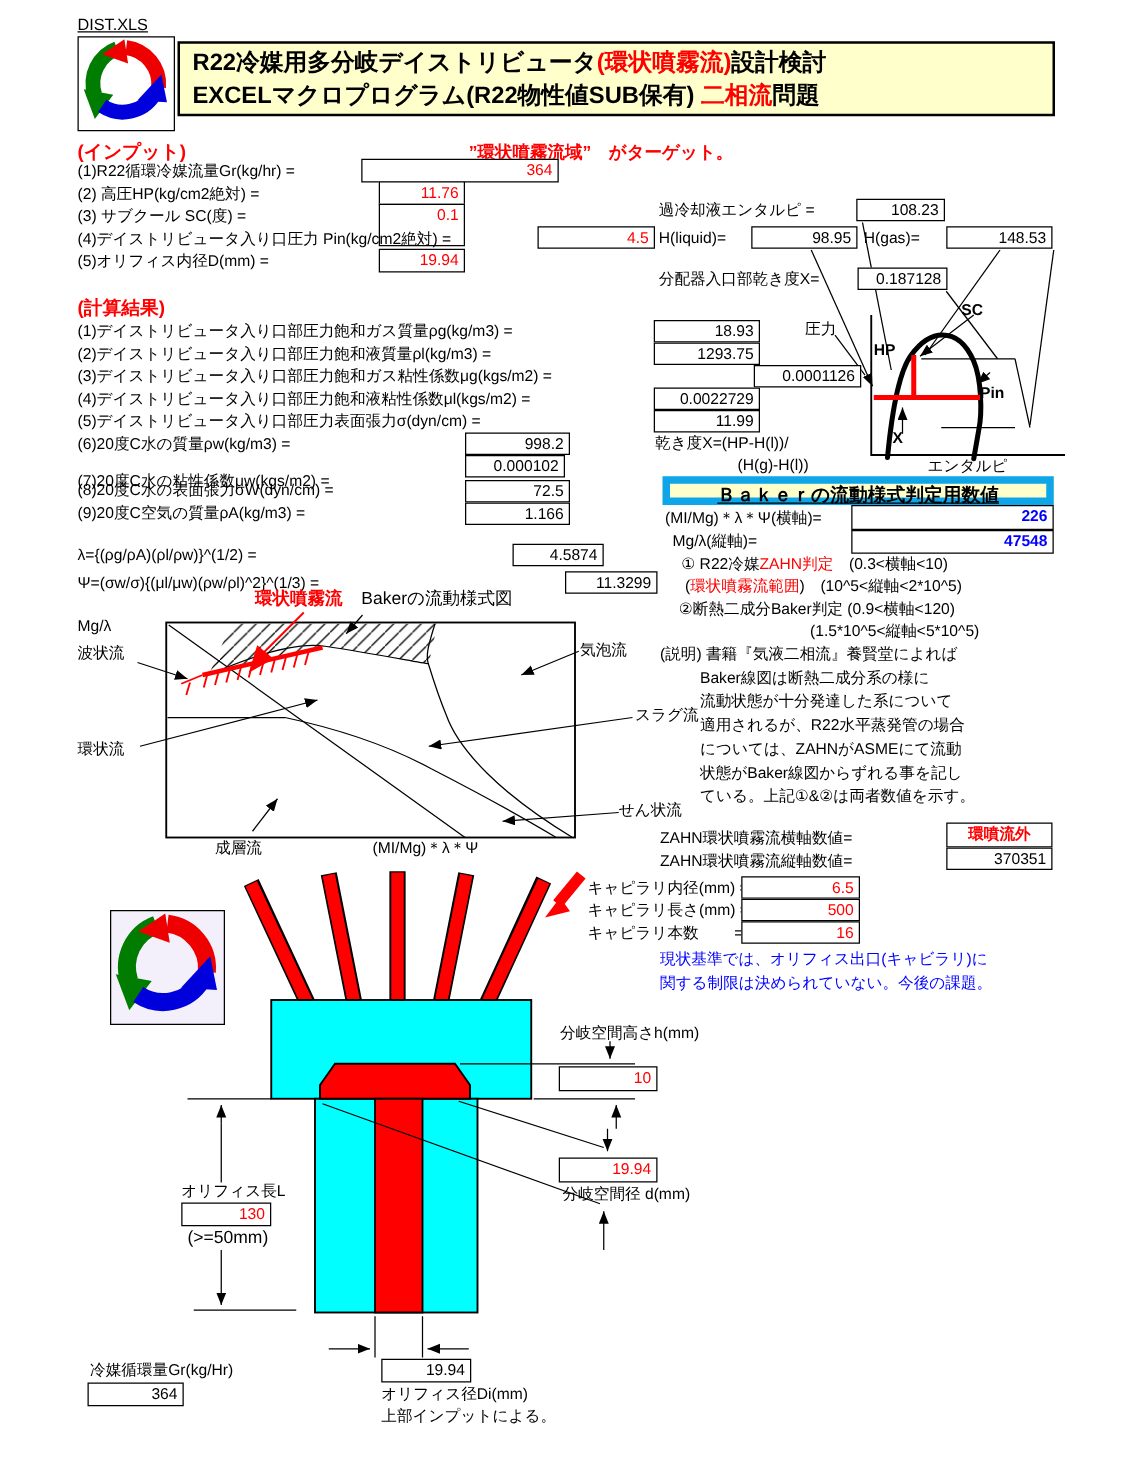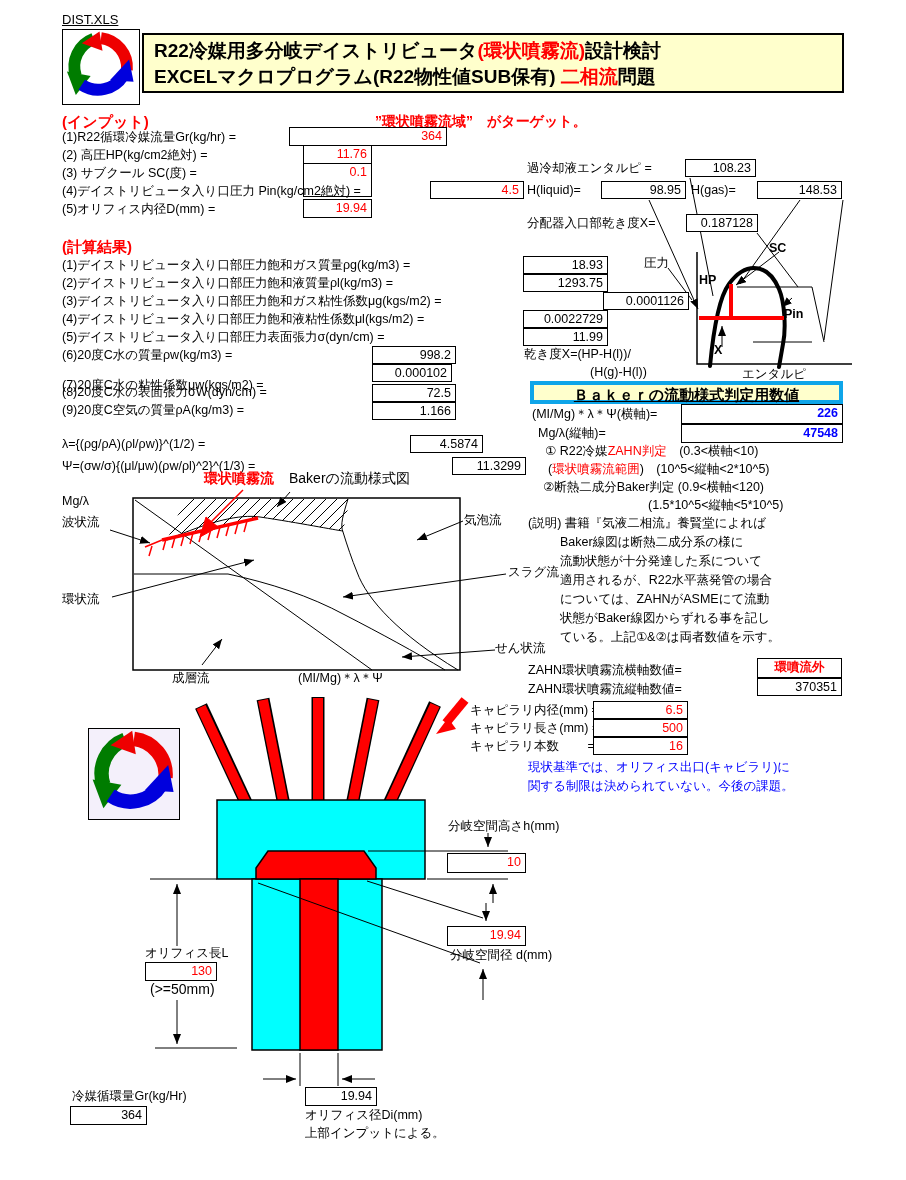--- a/index.html
+++ b/index.html
@@ -13,21 +13,21 @@
   .blueval{color:#0000ff;font-weight:bold;}
   .bluetxt{color:#0000ff;}
   .bold{font-weight:bold;}
   .center{text-align:center;}
   .heading{font-size:15px;font-weight:bold;color:#ff0000;}
   .file-label{position:absolute;left:62px;top:12px;font-size:13px;text-decoration:underline;z-index:2;}
   .title-box{position:absolute;left:142px;top:33px;width:702px;height:60px;background:#ffffcc;
              border:2px solid #000;box-sizing:border-box;z-index:2;padding:3px 10px;}
   .title-line{font-size:19px;font-weight:bold;line-height:26px;white-space:nowrap;}
   .baker-title{position:absolute;left:530px;top:381px;width:313px;height:23px;background:#ffffcc;
-               border:4px solid #0ea5e9;box-sizing:border-box;text-align:center;font-size:15px;
+               border:6px solid #0ea5e9;box-sizing:border-box;text-align:center;font-size:15px;
                font-weight:bold;text-decoration:underline;line-height:19px;z-index:2;}
   .logo{position:absolute;z-index:2;border:1px solid #000;background:#fff;}
 </style>
 </head>
 <body>
 
 <div class="page">
 
   <svg class="art" width="906" height="1180" viewBox="0 0 906 1180">
     <defs>
@@ -200,21 +200,21 @@
 
   <div class="lbl" style="left:62px;top:437px;">λ={(ρg/ρA)(ρl/ρw)}^(1/2) =</div>
   <div class="box" style="left:410px;top:435px;width:73px;height:18px;">4.5874</div>
   <div class="lbl" style="left:62px;top:459px;">Ψ=(σw/σ){(μl/μw)(ρw/ρl)^2}^(1/3) =</div>
   <div class="box" style="left:452px;top:457px;width:74px;height:18px;">11.3299</div>
 
   <div class="lbl bold" style="left:699px;top:273px;">HP</div>
   <div class="lbl bold" style="left:769px;top:241px;">SC</div>
   <div class="lbl bold" style="left:784px;top:307px;">Pin</div>
   <div class="lbl bold" style="left:714px;top:343px;">X</div>
-  <div class="lbl" style="left:742px;top:367px;">エンタルピ</div>
+  <div class="lbl" style="left:742px;top:367px;font-family:Liberation Mono, monospace;">エンタルピ</div>
 
   <div class="baker-title">Ｂａｋｅｒの流動様式判定用数値</div>
   <div class="lbl" style="left:532px;top:407px;">(MI/Mg)＊λ＊Ψ(横軸)=</div>
   <div class="box blueval" style="left:681px;top:404px;width:162px;height:20px;">226</div>
   <div class="lbl" style="left:538px;top:426px;">Mg/λ(縦軸)=</div>
   <div class="box blueval" style="left:681px;top:424px;width:162px;height:19px;">47548</div>
 
   <div class="lbl" style="left:545px;top:444px;"><span>① R22冷媒</span><span class="red">ZAHN判定</span><span>　(0.3&lt;横軸&lt;10)</span></div>
   <div class="lbl" style="left:548px;top:462px;"><span>(</span><span class="red">環状噴霧流範囲</span><span>)　(10^5&lt;縦軸&lt;2*10^5)</span></div>
   <div class="lbl" style="left:543px;top:480px;">②断熱二成分Baker判定 (0.9&lt;横軸&lt;120)</div>

